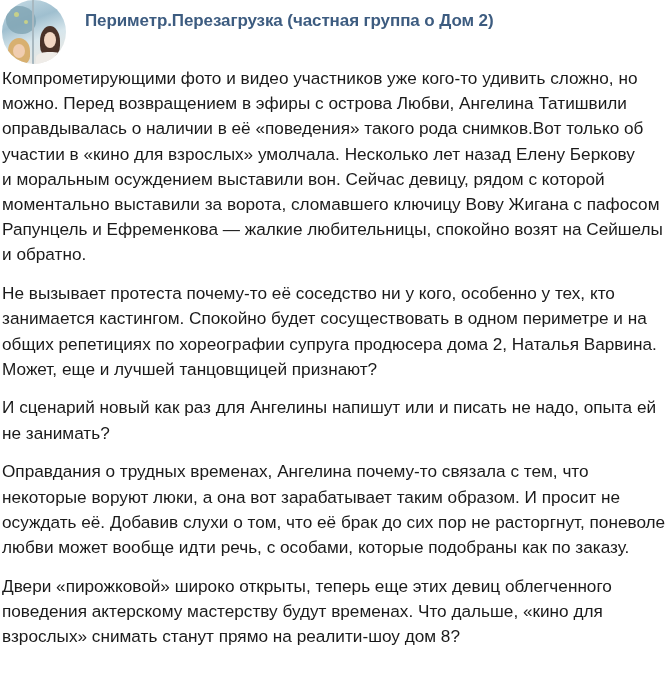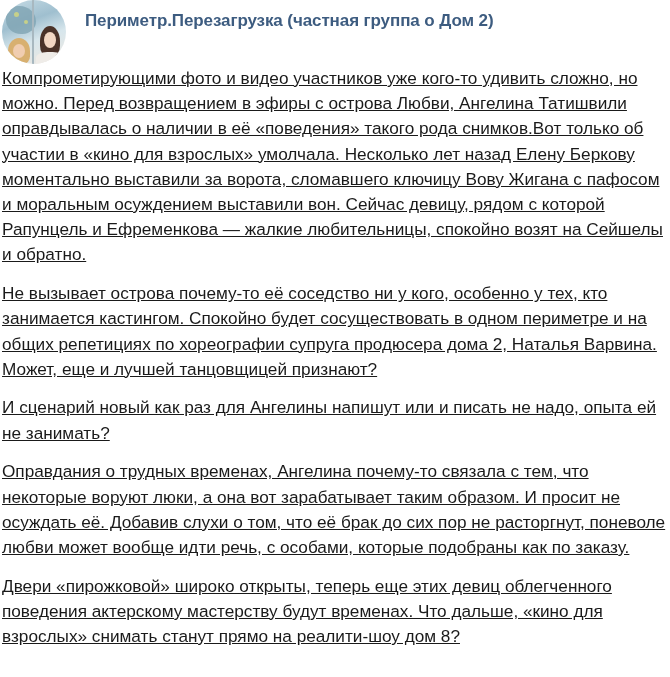--- a/index.html
+++ b/index.html
@@ -85,21 +85,20 @@
       position: absolute;
       left: 2px;
       top: 66px;
       width: 666px;
       font-size: 17.2px;
       line-height: 25.2px;
       color: #1a1a1a;
     }
     .post-body p {
       margin: 0 0 13.5px 0;
-      text-decoration: underline;
     }
     .post-body .line {
       display: block;
       white-space: nowrap;
     }
   </style>
 </head>
 <body>
 
 <div class="post-header">
@@ -116,27 +115,27 @@
   </div>
   <a class="group-title">Периметр.Перезагрузка (частная группа о Дом 2)</a>
 </div>
 
 <div class="post-body">
   <p>
     <span class="line">Компрометирующими фото и видео участников уже кого-то удивить сложно, но</span>
     <span class="line">можно. Перед возвращением в эфиры с острова Любви, Ангелина Татишвили</span>
     <span class="line">оправдывалась о наличии в её «поведения» такого рода снимков.Вот только об</span>
     <span class="line">участии в «кино для взрослых» умолчала. Несколько лет назад Елену Беркову</span>
+    <span class="line">и моральным осуждением выставили вон. Сейчас девицу, рядом с которой</span>
     <span class="line">моментально выставили за ворота, сломавшего ключицу Вову Жигана с пафосом</span>
-    <span class="line">и моральным осуждением выставили вон. Сейчас девицу, рядом с которой</span>
     <span class="line">Рапунцель и Ефременкова — жалкие любительницы, спокойно возят на Сейшелы</span>
     <span class="line">и обратно.</span>
   </p>
   <p>
-    <span class="line">Не вызывает острова почему-то её соседство ни у кого, особенно у тех, кто</span>
+    <span class="line">Не вызывает протеста почему-то её соседство ни у кого, особенно у тех, кто</span>
     <span class="line">занимается кастингом. Спокойно будет сосуществовать в одном периметре и на</span>
     <span class="line">общих репетициях по хореографии супруга продюсера дома 2, Наталья Варвина.</span>
     <span class="line">Может, еще и лучшей танцовщицей признают?</span>
   </p>
   <p>
     <span class="line">И сценарий новый как раз для Ангелины напишут или и писать не надо, опыта ей</span>
     <span class="line">не занимать?</span>
   </p>
   <p>
     <span class="line">Оправдания о трудных временах, Ангелина почему-то связала с тем, что</span>

